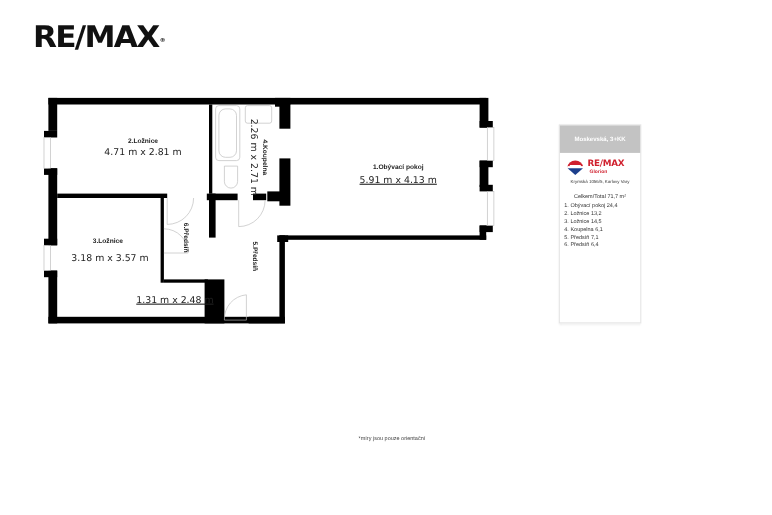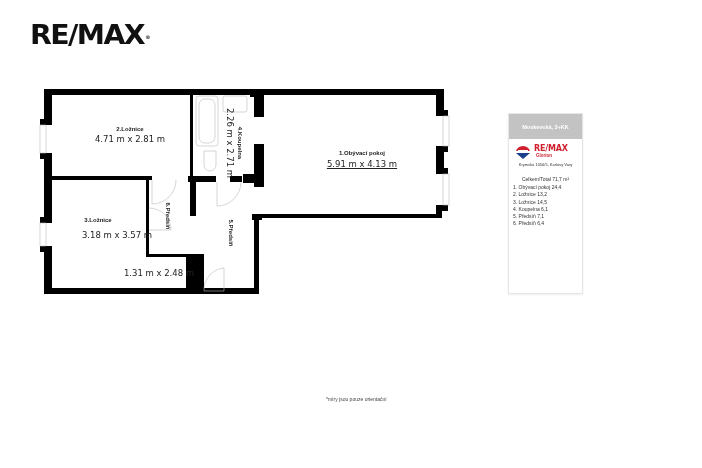--- a/index.html
+++ b/index.html
@@ -88,30 +88,30 @@
     <rect x="223" y="96" width="24" height="16" rx="2"></rect>
 
     <path d="M204 151 L216 151 L216 165 A6 6 0 0 1 204 165 Z"></path>
   </g>
 </svg>
 
 <div class="room-label" style="left:130px;top:126px;">2.Ložnice</div>
 <div class="room-dim" style="left:130px;top:134px;">4.71 m x 2.81 m</div>
 
 <div class="room-label" style="left:98px;top:217px;">3.Ložnice</div>
-<div class="room-dim" style="left:100px;top:230px;margin-left:17px;">3.18 m x 3.57 m</div>
+<div class="room-dim" style="left:100px;top:230px;">3.18 m x 3.57 m</div>
 
 <div class="room-label" style="left:362px;top:150px;">1.Obývací pokoj</div>
 <div class="room-dim" style="left:362px;top:159px;text-decoration:underline;">5.91 m x 4.13 m</div>
 
 <div class="vert room-label" style="left:240px;top:140px;transform:translateX(-50%) rotate(90deg);">4.Koupelna</div>
 <div class="vert room-dim" style="left:230px;top:138px;transform:translateX(-50%) rotate(90deg);">2.26 m x 2.71 m</div>
 
 <div class="vert room-label" style="left:168px;top:213px;transform:translateX(-50%) rotate(90deg);">6.Předsíň</div>
-<div class="room-dim" style="left:159px;top:268px;">1.31 m x 2.48 m</div>
+<div class="room-dim" style="left:159px;top:268px;text-decoration:underline;">1.31 m x 2.48 m</div>
 
 <div class="vert room-label" style="left:231px;top:230px;transform:translateX(-50%) rotate(90deg);">5.Předsíň</div>
 
 <div class="note">*míry jsou pouze orientační</div>
 
 <div class="panel">
   <div class="panel-header">Moskevská, 3+KK</div>
   <div class="brand">
     <svg width="16" height="14" viewBox="0 0 16 14">
       <path d="M1 7 A7 6 0 0 1 15 7 Z" fill="#d0202e"></path>

